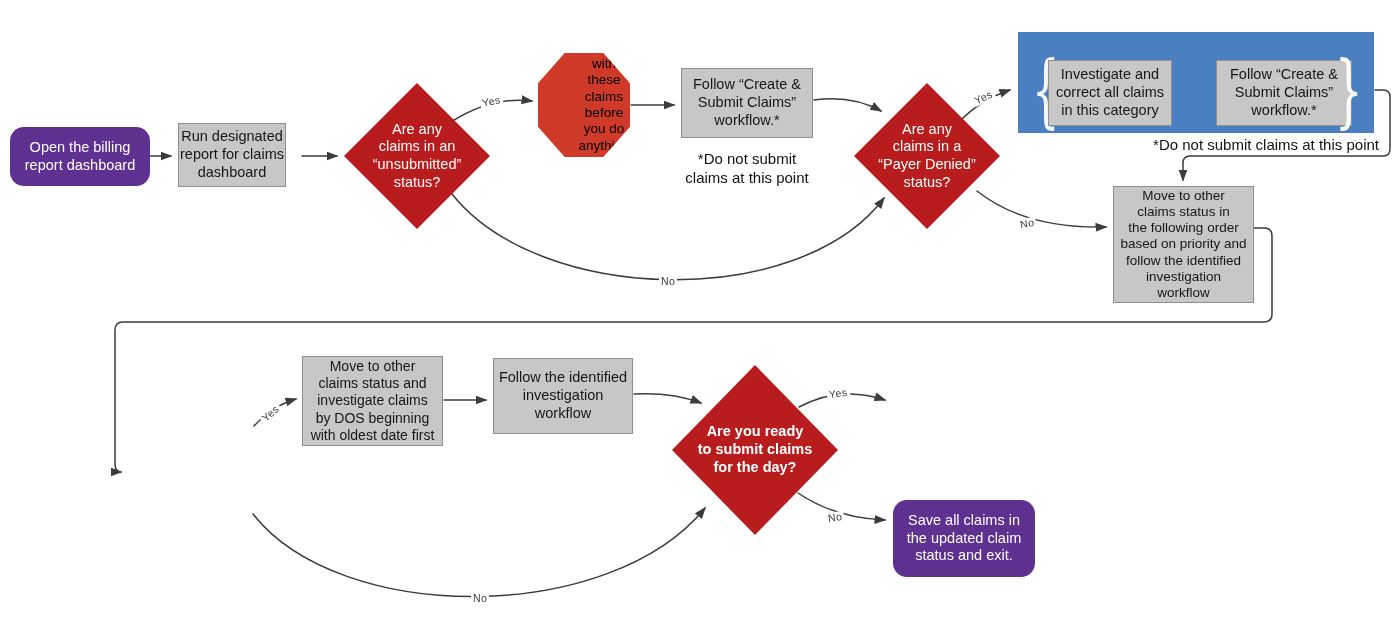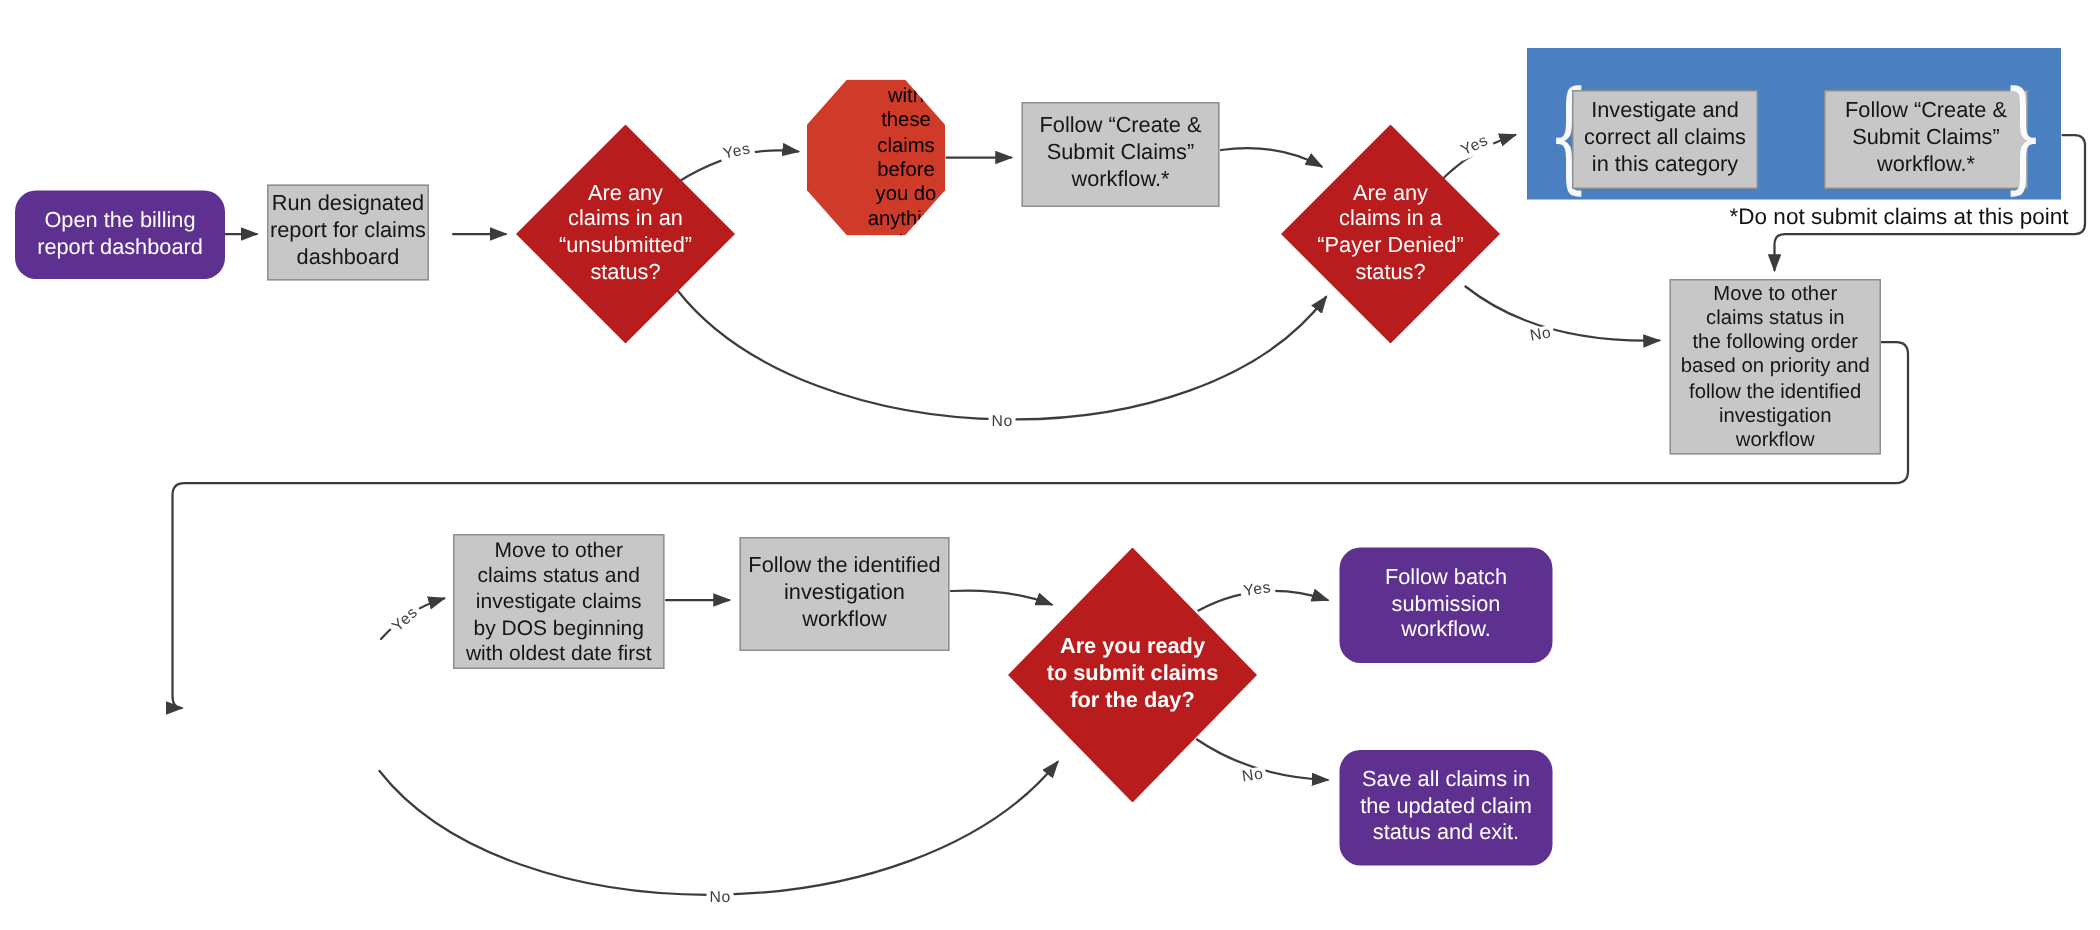--- a/index.html
+++ b/index.html
@@ -74,20 +74,22 @@
 
   <div class="node octagon" style="left:538px;top:53px;width:92px;height:104px;">Start with
 these claims
 before you do
 anything else</div>
 
   <div class="node gray" style="left:681px;top:68px;width:132px;height:70px;">Follow “Create &amp;
 Submit Claims”
 workflow.*</div>
 
+  <div class="footnote" style="left:669px;top:150px;width:156px;text-align:center;">*Do not submit
+claims at this point</div>
 
   <div class="node diamond" style="left:854px;top:83px;width:146px;height:146px;">Are any
 claims in a
 “Payer Denied”
 status?</div>
 
   <div class="iw-panel" style="left:1018px;top:32px;width:356px;height:101px;">
     <span class="brace" style="left:8px;">{</span>
     <div class="node gray" style="left:30px;top:28px;width:124px;height:66px;">Investigate and
 correct all claims
@@ -116,23 +118,20 @@
 with oldest date first</div>
 
   <div class="node gray" style="left:493px;top:358px;width:140px;height:76px;">Follow the identified
 investigation
 workflow</div>
 
   <div class="node diamond" style="left:672px;top:365px;width:166px;height:170px;font-weight:bold;">Are you ready
 to submit claims
 for the day?</div>
 
-  <div class="node purple" style="left:893px;top:365px;width:142px;height:77px;">Follow batch
-submission
-workflow.</div>
 
   <div class="node purple" style="left:893px;top:500px;width:142px;height:77px;">Save all claims in
 the updated claim
 status and exit.</div>
 
   <div class="edge-label" style="left:480px;top:96px;transform:rotate(-12deg);">Yes</div>
   <div class="edge-label" style="left:972px;top:92px;transform:rotate(-25deg);">Yes</div>
   <div class="edge-label" style="left:659px;top:276px;">No</div>
   <div class="edge-label" style="left:1018px;top:218px;transform:rotate(-10deg);">No</div>
   <div class="edge-label" style="left:259px;top:408px;transform:rotate(-42deg);">Yes</div>

